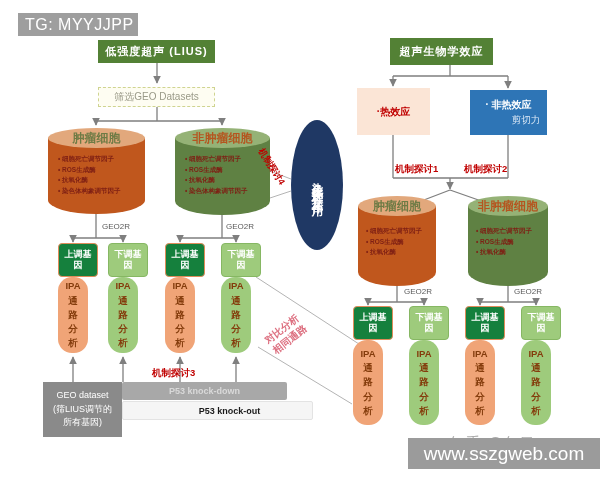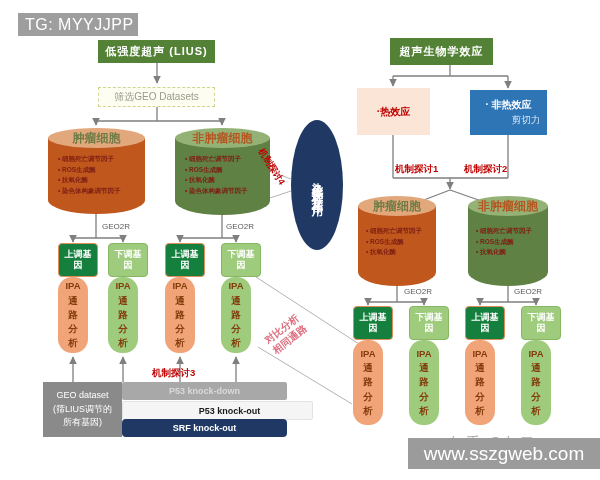--- a/index.html
+++ b/index.html
@@ -172,21 +172,20 @@
     <div>相同通路</div>
   </div>
 
   <div class="node dsbox" style="left:43px;top:382px;width:79px;height:55px;">
     <div>GEO dataset</div>
     <div>(筛LIUS调节的</div>
     <div>所有基因)</div>
   </div>
   <div class="bar b1" style="left:122px;top:382px;width:165px;height:18px;">P53 knock-down</div>
   <div class="bar b2" style="left:122px;top:401px;width:165px;height:17px;padding-left:24px;">P53 knock-out</div>
-  <div class="bar b3" style="left:122px;top:419px;width:165px;height:18px;">SRF knock-out</div>
 
   <div class="node greenbox" style="left:390px;top:38px;width:103px;height:27px;">超声生物学效应</div>
 
   <div class="node thermal" style="left:357px;top:88px;width:73px;height:47px;">
     <i></i>
     <span>热效应</span>
   </div>
   <div class="node nonthermal" style="left:470px;top:90px;width:77px;height:45px;">
     <div class="t1"><i></i><span>非热效应</span></div>
     <div class="t2">剪切力</div>

